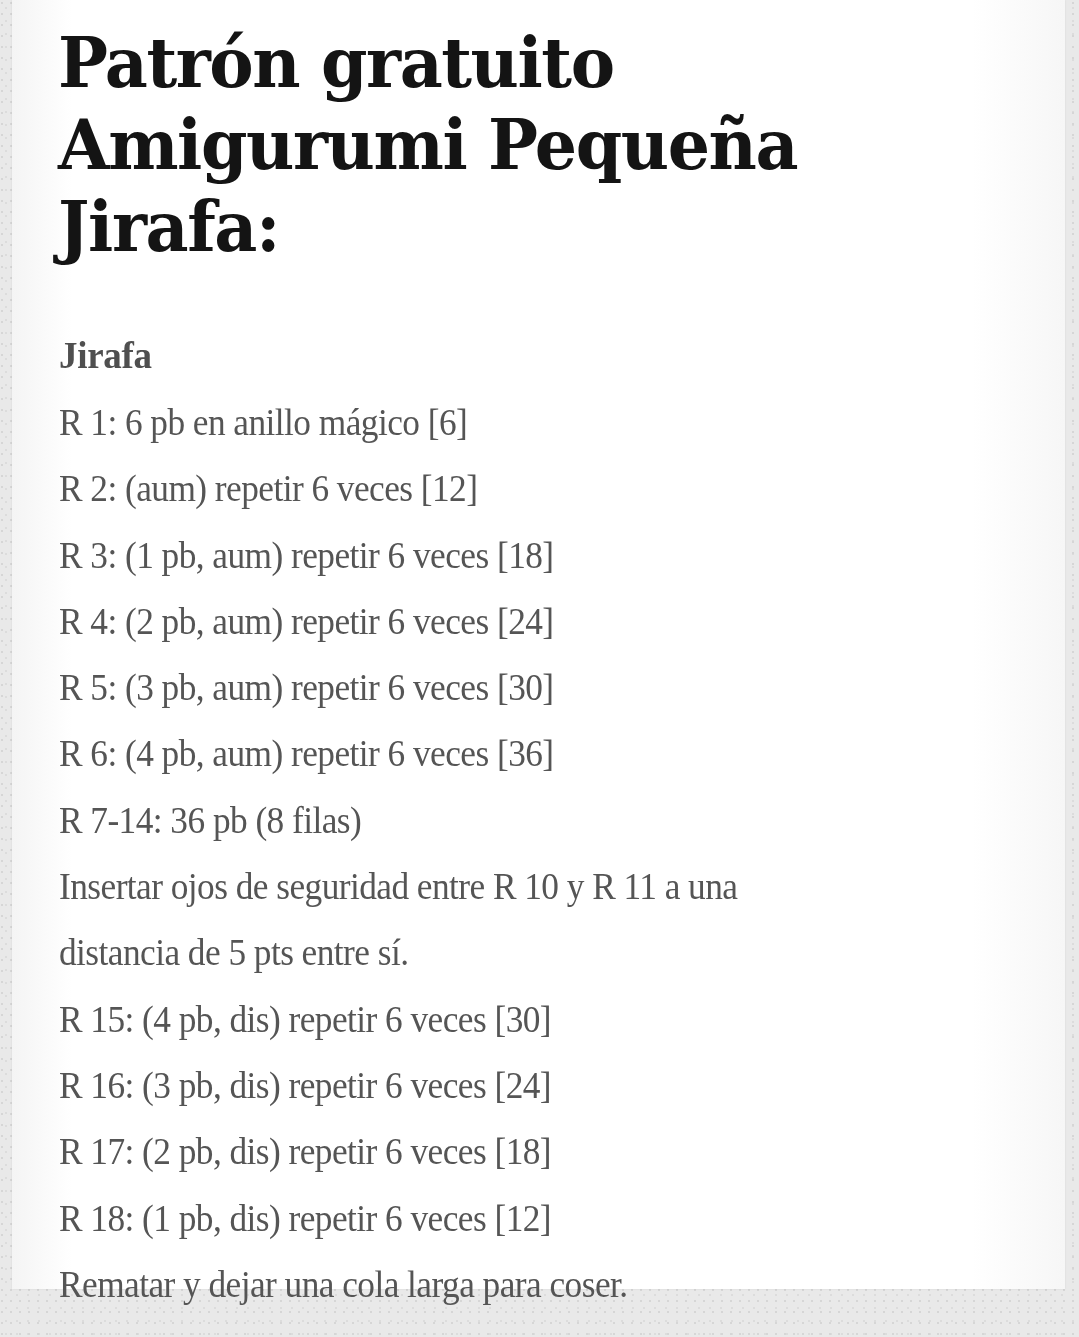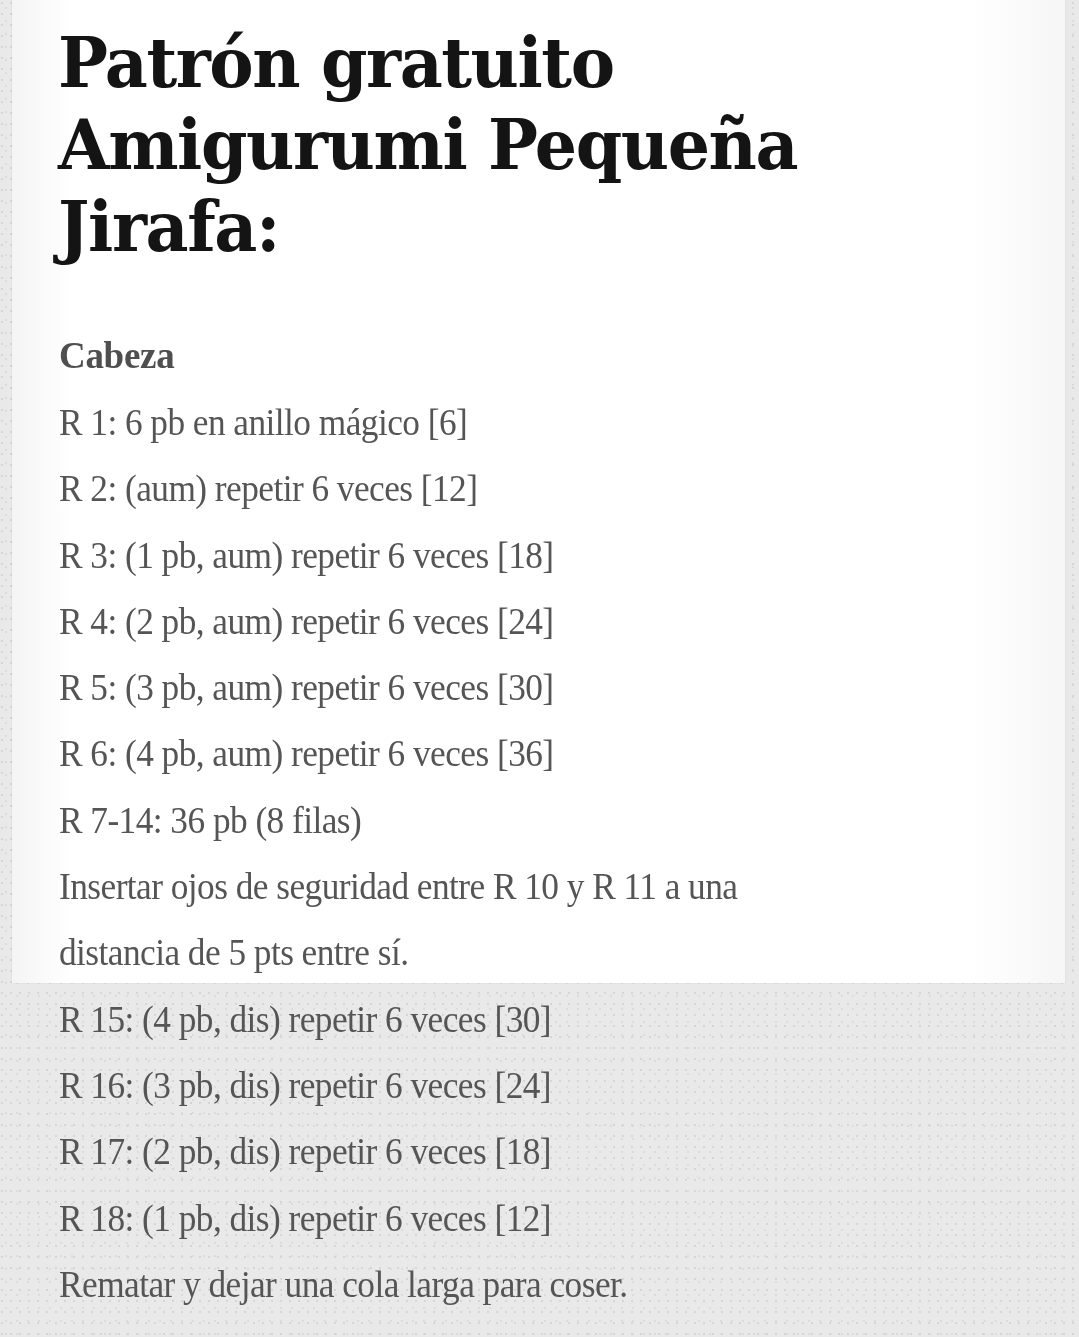--- a/index.html
+++ b/index.html
@@ -16,21 +16,21 @@
         radial-gradient(circle at 6px 8px, #dcdcdc 1px, transparent 1.5px);
       background-size: 9px 11px, 11px 13px;
       font-family: "Liberation Serif", "DejaVu Serif", serif;
       position: relative;
     }
     .page {
       position: absolute;
       left: 12px;
       top: 0;
       width: 1053px;
-      height: 983px;
+      height: 1289px;
       background: linear-gradient(to right, #f4f4f4 0px, #ffffff 60px, #ffffff 960px, #f6f6f6 1053px);
       box-shadow: 0 0 2px rgba(0,0,0,0.08);
     }
     .title {
       position: absolute;
       left: 46px;
       top: 22px;
       width: 900px;
       margin: 0;
       font-family: "DejaVu Serif", "Liberation Serif", serif;
@@ -67,21 +67,21 @@
       transform-origin: left center;
     }
   </style>
 </head>
 <body>
 
 <div class="page">
   <h1 class="title">Patrón gratuito Amigurumi Pequeña Jirafa:</h1>
 
   <div class="content">
-    <p class="section-heading">Cabeza</p>
+    <p class="section-heading">Jirafa</p>
     <p class="line">R 1: 6 pb en anillo mágico [6]</p>
     <p class="line">R 2: (aum) repetir 6 veces [12]</p>
     <p class="line">R 3: (1 pb, aum) repetir 6 veces [18]</p>
     <p class="line">R 4: (2 pb, aum) repetir 6 veces [24]</p>
     <p class="line">R 5: (3 pb, aum) repetir 6 veces [30]</p>
     <p class="line">R 6: (4 pb, aum) repetir 6 veces [36]</p>
     <p class="line">R 7-14: 36 pb (8 filas)</p>
     <p class="line">Insertar ojos de seguridad entre R 10 y R 11 a una</p>
     <p class="line">distancia de 5 pts entre sí.</p>
     <p class="line">R 15: (4 pb, dis) repetir 6 veces [30]</p>

